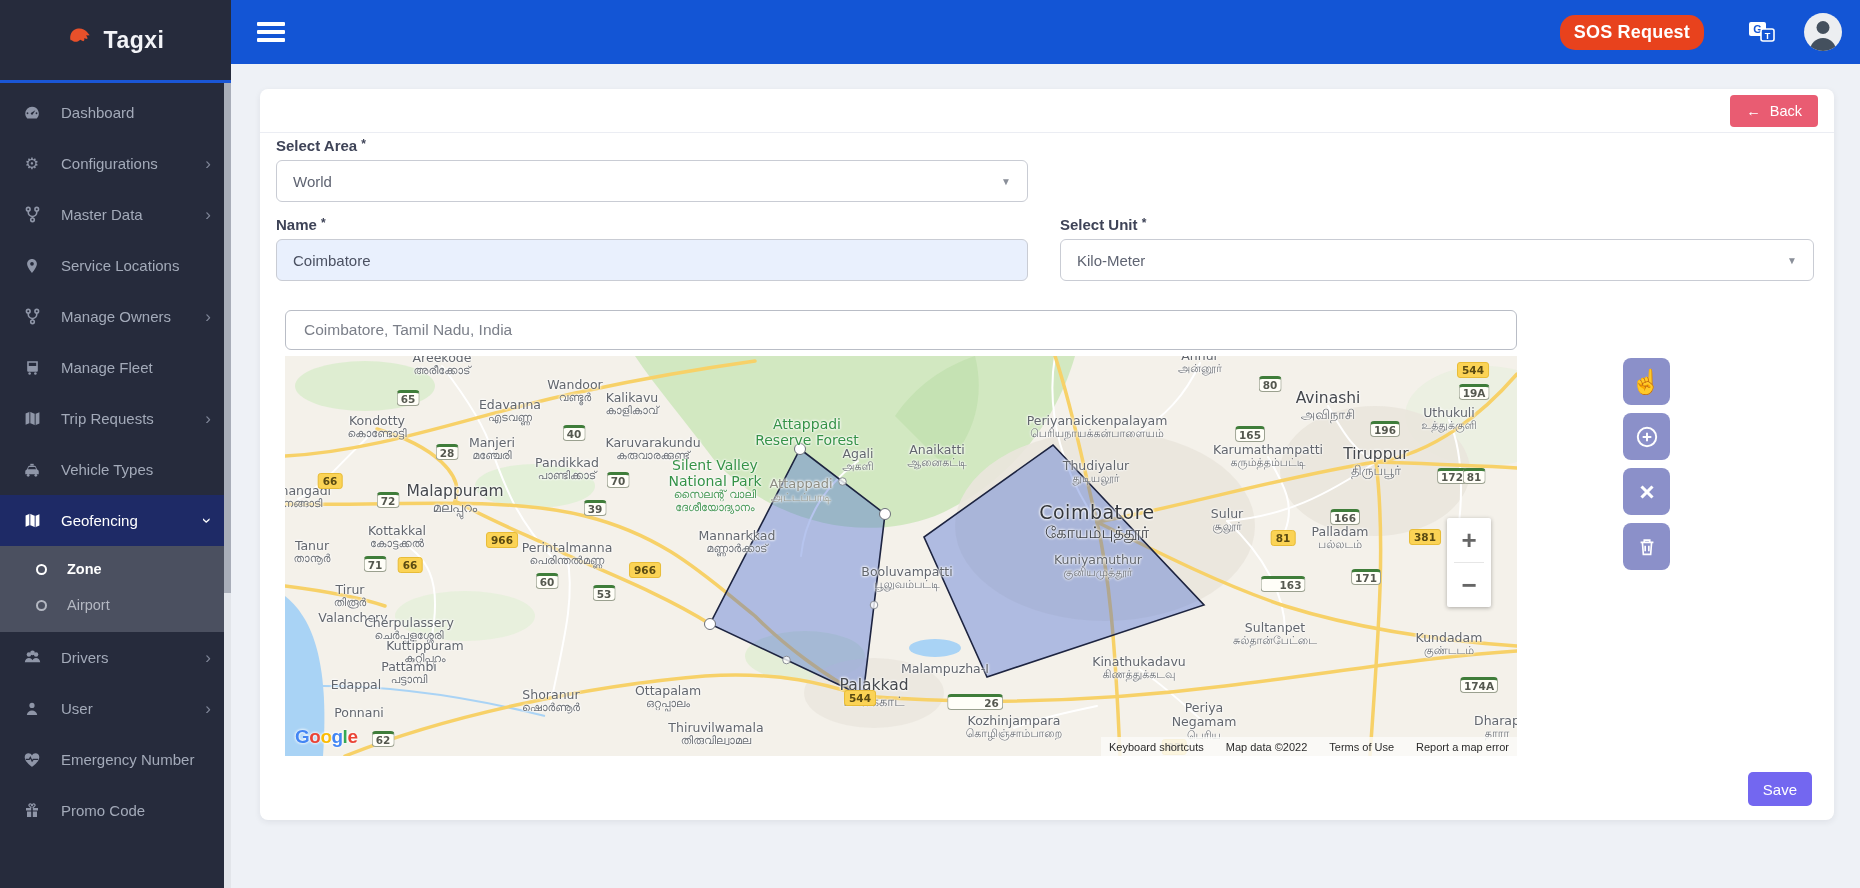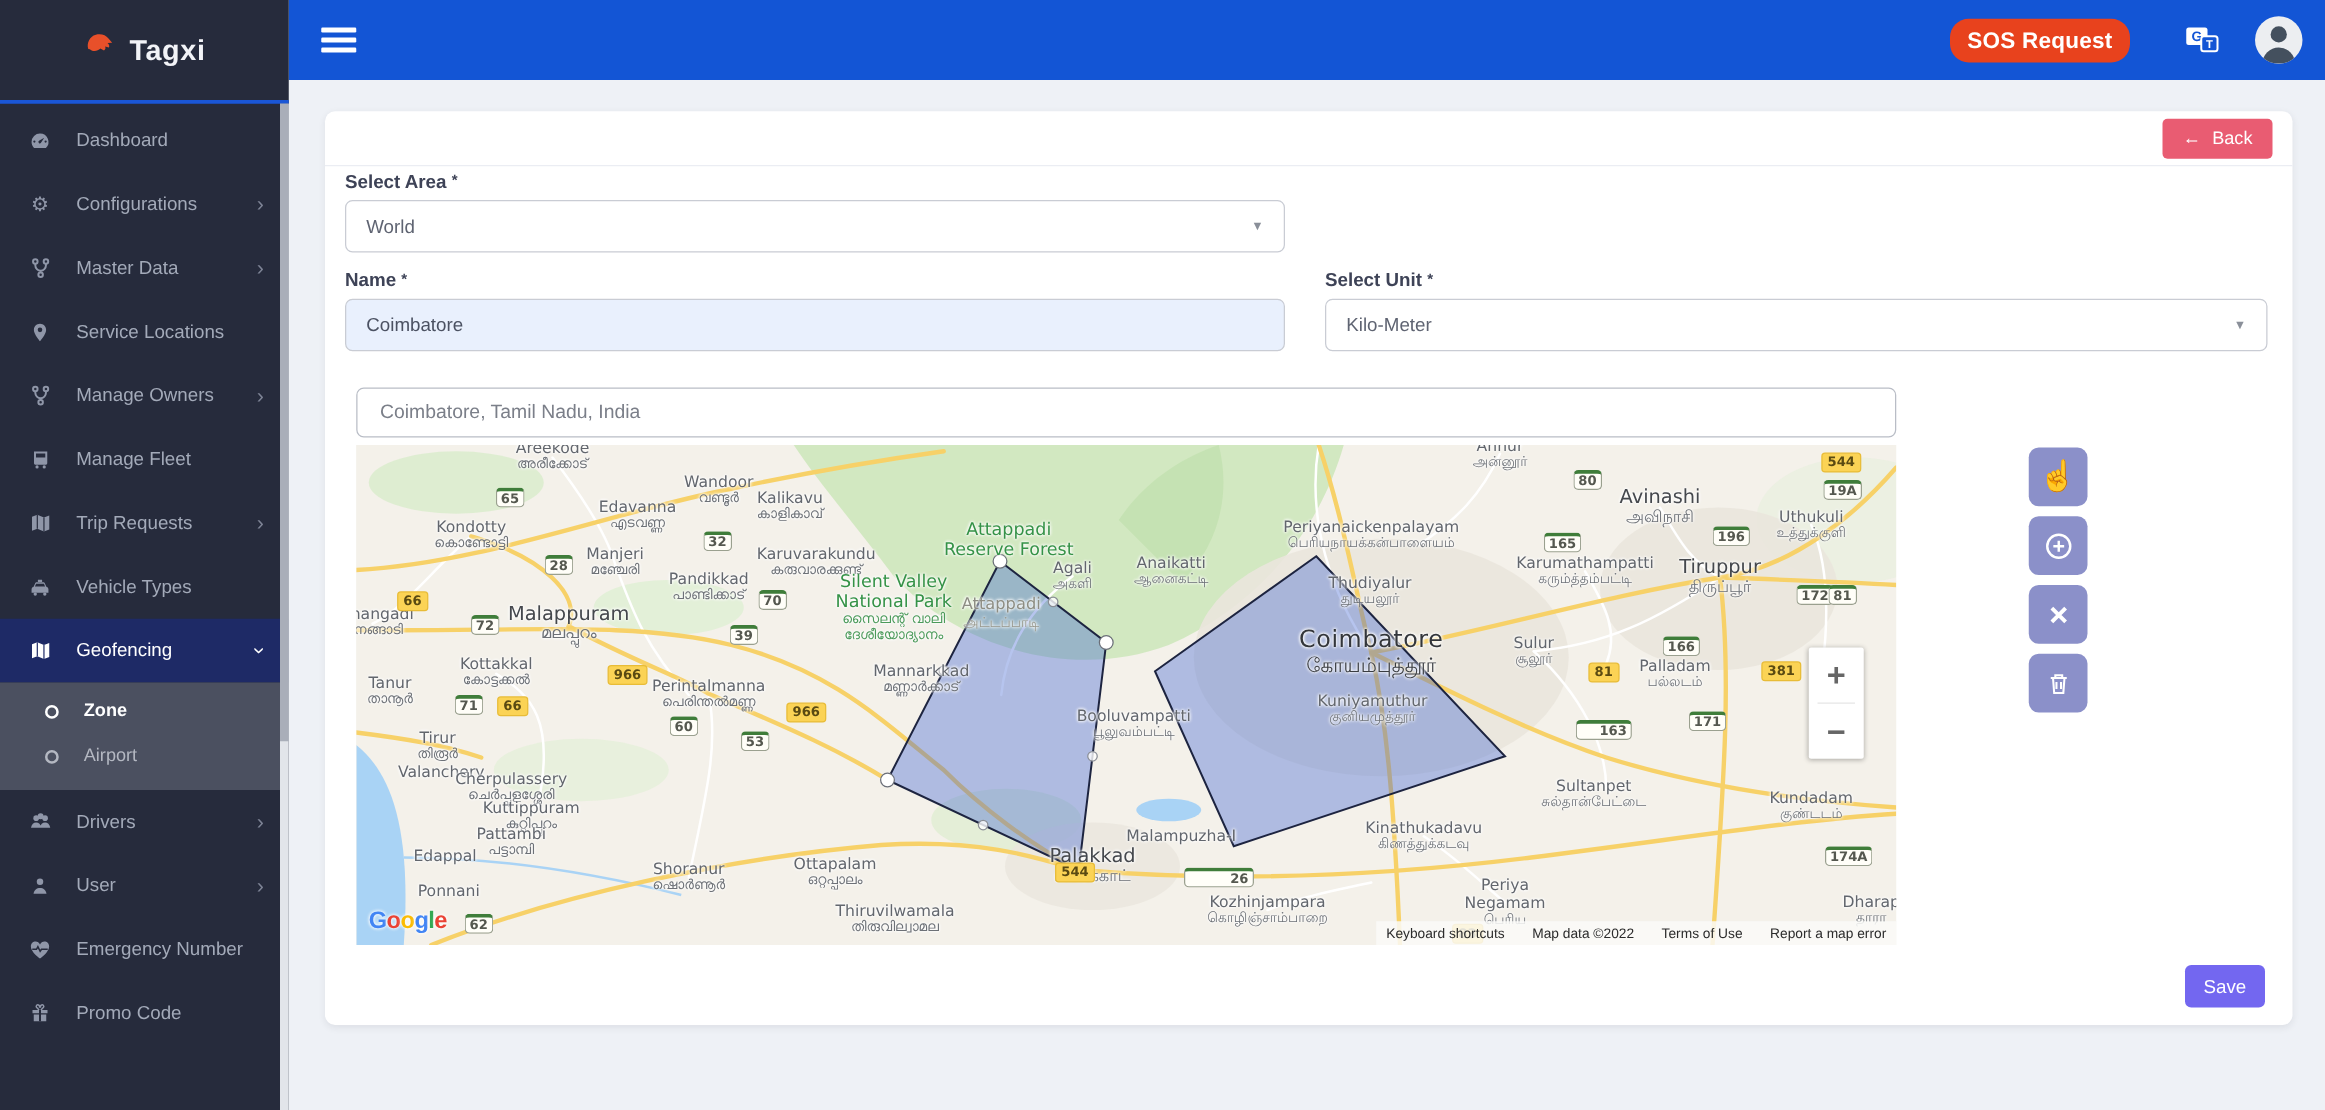--- a/index.html
+++ b/index.html
@@ -443,21 +443,21 @@
           <span class="mbadge by" style="left: 217px; top: 184px;">966</span>
           <span class="mbadge by" style="left: 125px; top: 209px;">66</span>
           <span class="mbadge by" style="left: 360px; top: 214px;">966</span>
           <span class="mbadge by" style="left: 575px; top: 342px;">544</span>
           <span class="mbadge by" style="left: 1188px; top: 14px;">544</span>
           <span class="mbadge by" style="left: 1140px; top: 181px;">381</span>
           <span class="mbadge by" style="left: 998px; top: 182px;">81</span>
           <span class="mbadge by" style="left: 889px; top: 391px;">83</span>
           <span class="mbadge bs" style="left: 123px; top: 42px;">65</span>
           <span class="mbadge bs" style="left: 162px; top: 96px;">28</span>
-          <span class="mbadge bs" style="left: 289px; top: 77px;">32</span>
+          <span class="mbadge bs" style="left: 289px; top: 77px;">40</span>
           <span class="mbadge bs" style="left: 333px; top: 124px;">70</span>
           <span class="mbadge bs" style="left: 103px; top: 144px;">72</span>
           <span class="mbadge bs" style="left: 310px; top: 152px;">39</span>
           <span class="mbadge bs" style="left: 90px; top: 208px;">71</span>
           <span class="mbadge bs" style="left: 262px; top: 225px;">60</span>
           <span class="mbadge bs" style="left: 319px; top: 237px;">53</span>
           <span class="mbadge bs" style="left: 98px; top: 383px;">62</span>
           <span class="mbadge bs" style="left: 690px; top: 346px; padding-left: 36px;">26</span>
           <span class="mbadge bs" style="left: 985px; top: 28px;">80</span>
           <span class="mbadge bs" style="left: 965px; top: 78px;">165</span>

